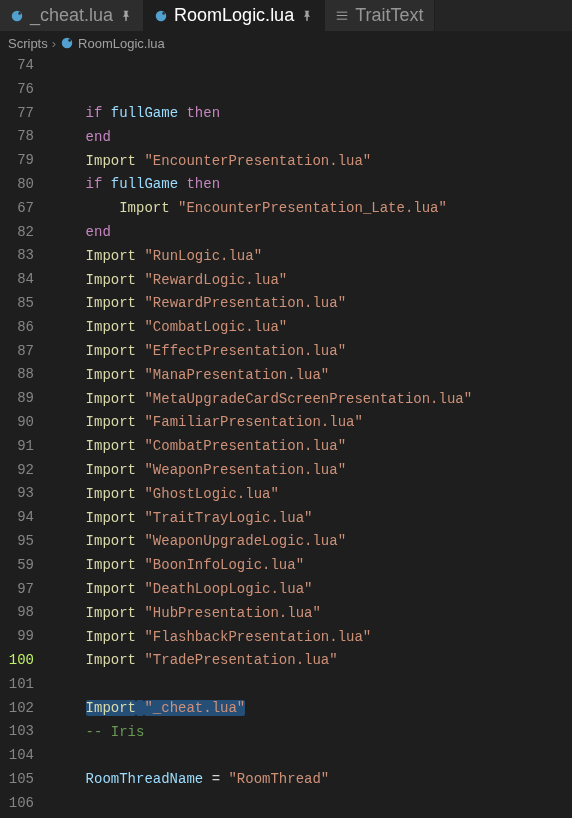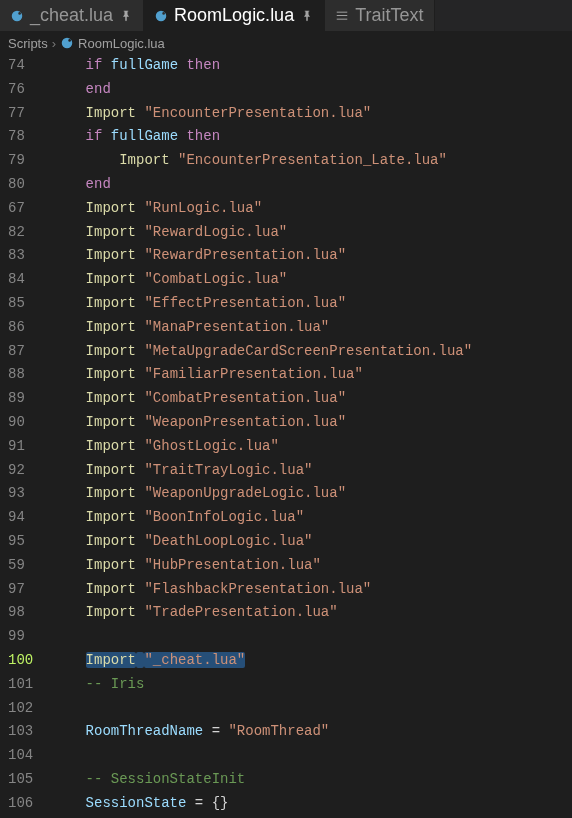--- a/index.html
+++ b/index.html
@@ -69,33 +69,35 @@
     align-items: center;
     justify-content: center;
   }
   .editor {
     display: flex;
     height: calc(100% - 54px);
     background: #1e1e1e;
     overflow: hidden;
   }
   .gutter {
+    text-align: right;
     padding-right: 14px;
     padding-left: 8px;
     color: #858585;
     user-select: none;
     line-height: 23.8px;
     min-width: 48px;
   }
   .gutter .active-line { color: #bef264; }
   .code {
     flex: 1;
     line-height: 23.8px;
     white-space: pre;
     padding-left: 4px;
+    margin-top: 48px;
   }
   .kw { color: #c586c0; }
   .ident { color: #9cdcfe; }
   .func { color: #dcdcaa; }
   .str { color: #ce9178; }
   .comment { color: #6a9955; }
   .op { color: #d4d4d4; }
   .sel {
     background: #264f78;
     border-radius: 2px;

